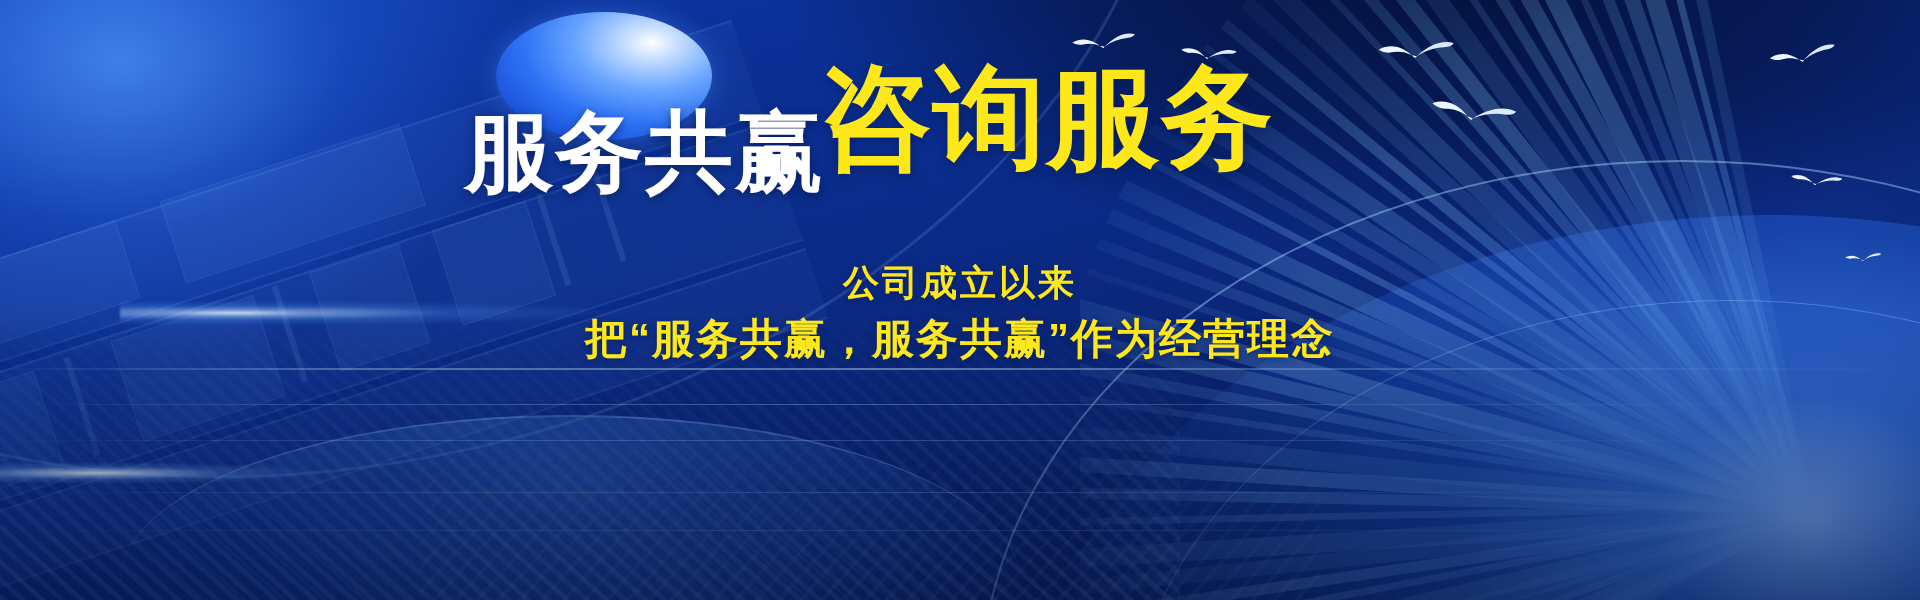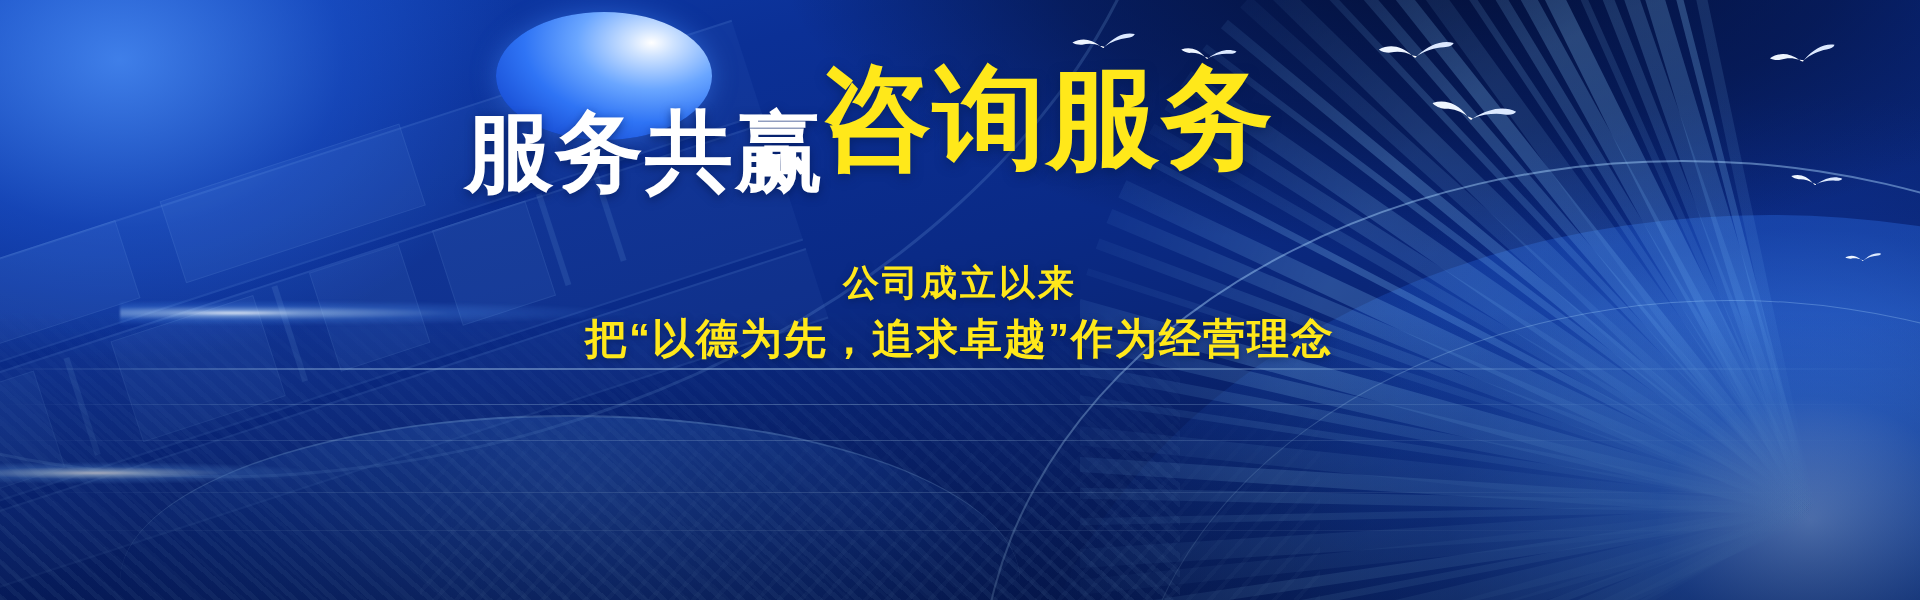--- a/index.html
+++ b/index.html
@@ -351,16 +351,16 @@
     </div>
 
   <div class="headline">
     <span class="hl-inner">
       <span class="hl-white">服务共赢</span><span class="hl-yellow">咨询服务</span>
     </span>
   </div>
 
   <div class="body-text">
     <span class="bl bl-1">公司成立以来</span>
-    <span class="bl bl-3">把“以德为先，追求卓越”作为经营理念</span>
+    <span class="bl bl-3">把“服务共赢，服务共赢”作为经营理念</span>
   </div>
 
 </div>
 
 </body></html>

